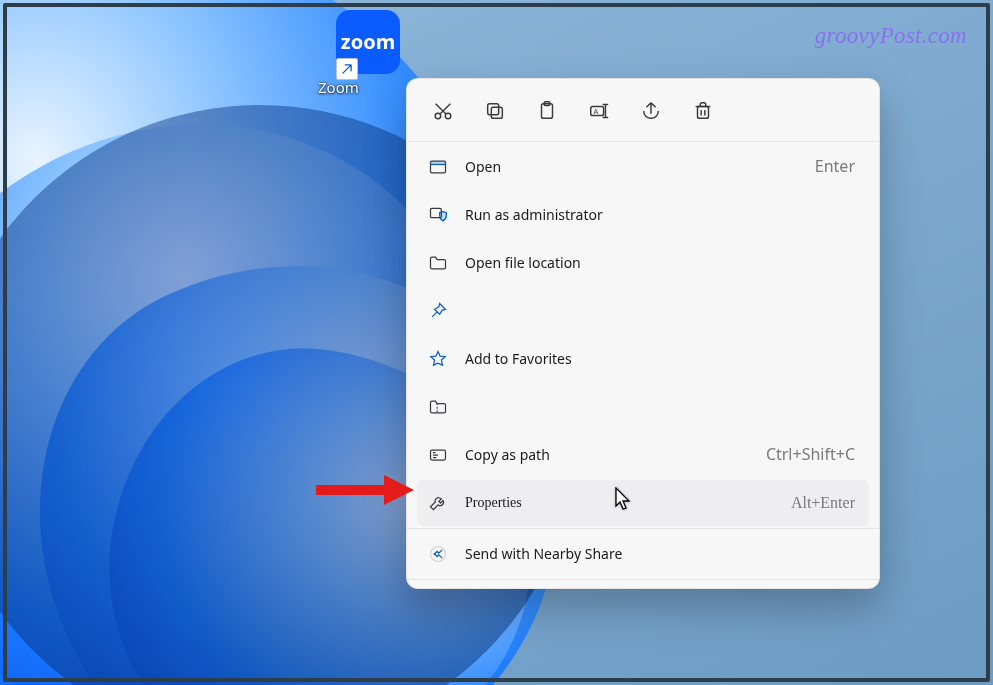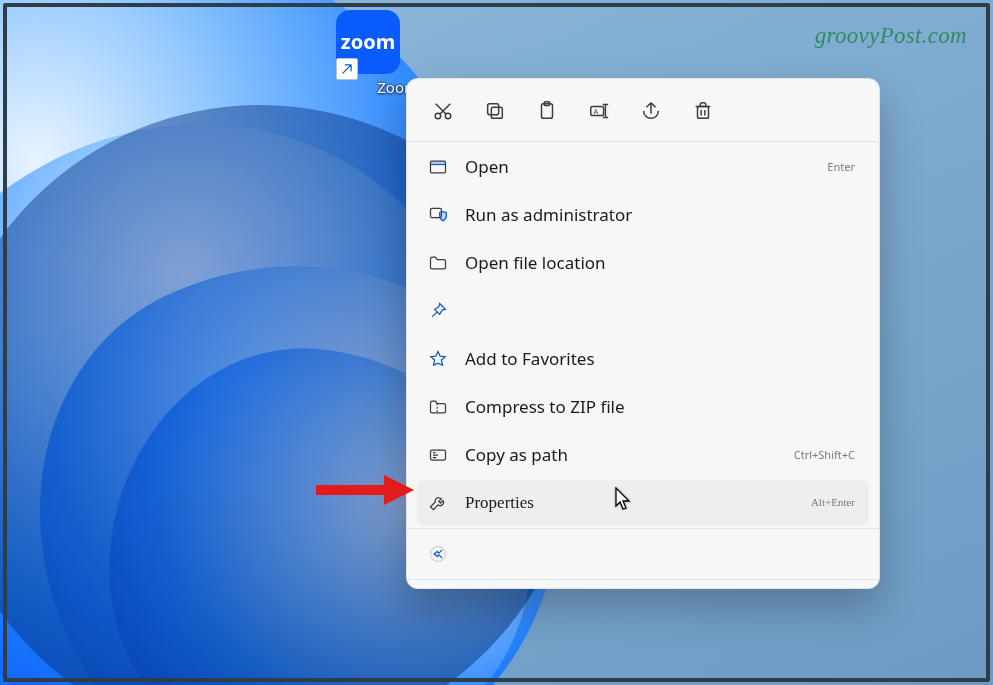--- a/index.html
+++ b/index.html
@@ -31,46 +31,46 @@
   .petal{position:absolute;border-radius:50% 50% 48% 52%/55% 55% 45% 45%;
     background:radial-gradient(ellipse at 35% 30%,#e9f4ff 0%,#93c7ff 25%,#1f7dff 60%,#053bc7 100%);
     filter:saturate(1.05);} 
   .p1{width:780px;height:780px;left:-260px;top:-60px;transform:rotate(8deg);}
   .p2{width:620px;height:620px;left:-120px;top:120px;transform:rotate(35deg);opacity:.95;}
   .p3{width:520px;height:520px;left:40px;top:260px;transform:rotate(65deg);opacity:.9;}
   .p4{width:420px;height:420px;left:110px;top:350px;transform:rotate(95deg);opacity:.9;}
   .bloom::after{content:"";position:absolute;left:-60px;bottom:-60px;width:640px;height:640px;
     background:radial-gradient(circle at 42% 42%,#0a46b8 0%,#01225c 80%);border-radius:50%;opacity:.45;}
 
-  .watermark{position:absolute;top:24px;right:26px;color:#15803d;opacity:.75;
+  .watermark{position:absolute;top:24px;right:26px;color:#8b5cf6;opacity:.75;
     font:italic 400 23px/1 Georgia,"Times New Roman",serif;letter-spacing:.3px;pointer-events:none;}
 
   
-  .desktop-icon{position:absolute;left:318px;top:10px;width:100px;text-align:right;}
+  .desktop-icon{position:absolute;left:318px;top:10px;width:100px;text-align:left;}
   .app-tile{width:64px;height:64px;margin:0 auto 4px;border-radius:14px;background:var(--zoom-blue);
     display:flex;align-items:center;justify-content:center;color:#fff;font-weight:700;font-size:20px;}
   .shortcut-badge{position:absolute;left:18px;top:48px;width:20px;height:20px;background:#fff;
     border:1px solid #b8c2cc;border-radius:2px;display:flex;align-items:center;justify-content:center;}
   .shortcut-badge svg{width:14px;height:14px;}
   .icon-label{color:#fff;font-size:15px;text-shadow:0 1px 3px rgba(0,0,0,.7),0 0 2px rgba(0,0,0,.9);}
 
   
   .ctx{position:absolute;left:406px;top:78px;width:460px;border-radius:12px;
     background:var(--menu-bg);box-shadow:var(--shadow);border:1px solid rgba(0,0,0,.08);
     padding:10px 6px 8px;}
   .toprow{display:flex;gap:4px;padding:2px 6px 10px;}
   .toprow .tbtn{width:48px;height:40px;border-radius:6px;display:flex;align-items:center;justify-content:center;}
   .toprow svg{width:22px;height:22px;stroke:var(--icon-stroke);fill:none;stroke-width:1.6;}
   .sep{height:1px;background:var(--menu-border);margin:0 -6px;}
   .item{display:flex;align-items:center;height:46px;padding:0 14px 0 10px;border-radius:6px;margin:2px 4px;}
   .item:hover,.item.hi{background:var(--menu-hover);font-family:Liberation Serif, serif;}
   .item .ic{width:22px;height:22px;margin-right:16px;flex:0 0 22px;display:flex;align-items:center;justify-content:center;}
   .item .ic svg{width:20px;height:20px;stroke:var(--icon-stroke);fill:none;stroke-width:1.5;}
-  .item .lbl{flex:1 1 auto;font-size:17px;}
-  .item .hk{color:var(--text-muted);font-size:11px;}
+  .item .lbl{flex:1 1 auto;font-size:14px;}
+  .item .hk{color:var(--text-muted);font-size:16px;}
 
   
   .arrow{position:absolute;left:314px;top:469px;width:100px;height:42px;pointer-events:none;}
   .arrow svg{width:100px;height:42px;}
 
   
   .cursor{position:absolute;left:614px;top:487px;width:20px;height:26px;pointer-events:none;}
   .cursor svg{width:20px;height:26px;filter:drop-shadow(0 0 1px rgba(0,0,0,.4));}
 </style>
 </head>
@@ -191,21 +191,20 @@
     <span class="hk"></span>
   </div>
 
   <div class="item">
     <span class="ic">
         <svg viewBox="0 0 24 24">
           <path d="M3 7a2 2 0 0 1 2-2h4l2 3h8a2 2 0 0 1 2 2v7a2 2 0 0 1-2 2H5a2 2 0 0 1-2-2z"></path>
           <path d="M11 8v2m0 2v2m0 2v2" stroke="var(--icon-blue)"></path>
         </svg>
       </span>
-    <span class="lbl">Compress to ZIP file</span>
     <span class="hk"></span>
   </div>
 
   <div class="item">
     <span class="ic">
         <svg viewBox="0 0 24 24">
           <rect x="3" y="6" width="18" height="12" rx="2"></rect>
           <path d="M6 9h3M6 12h6M6 15h4"></path>
         </svg>
       </span>
@@ -226,20 +225,21 @@
   <div class="sep"></div>
 
   <div class="item">
     <span class="ic">
         <svg viewBox="0 0 24 24">
           <circle cx="12" cy="12" r="9" stroke="#cfd6db"></circle>
           <path d="M7 13l4-4 2 2 4-4" stroke="var(--icon-blue)"></path>
           <path d="M7 11l4 4 2-2 4 4" stroke="var(--icon-blue)"></path>
         </svg>
       </span>
+    <span class="lbl">Send with Nearby Share</span>
     <span class="hk"></span>
   </div>
 
   <div class="sep"></div>
 
 </div>
 
 <div class="arrow">
   <svg viewBox="0 0 100 42">
       <line x1="2" y1="21" x2="70" y2="21" stroke="#e41b1b" stroke-width="10"></line>

